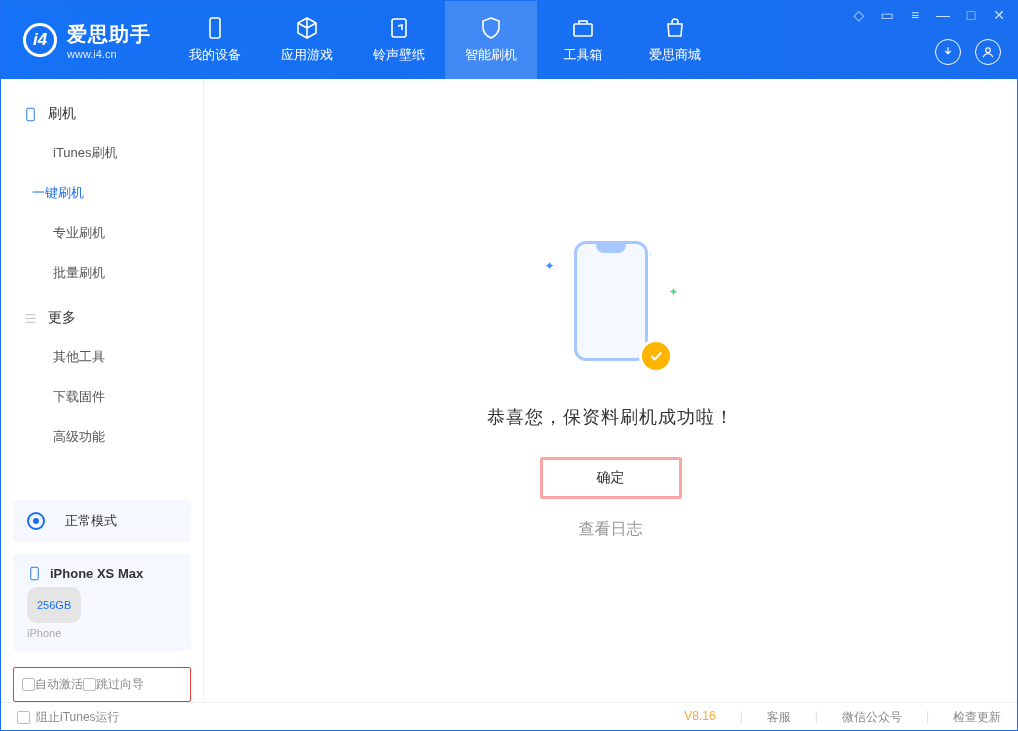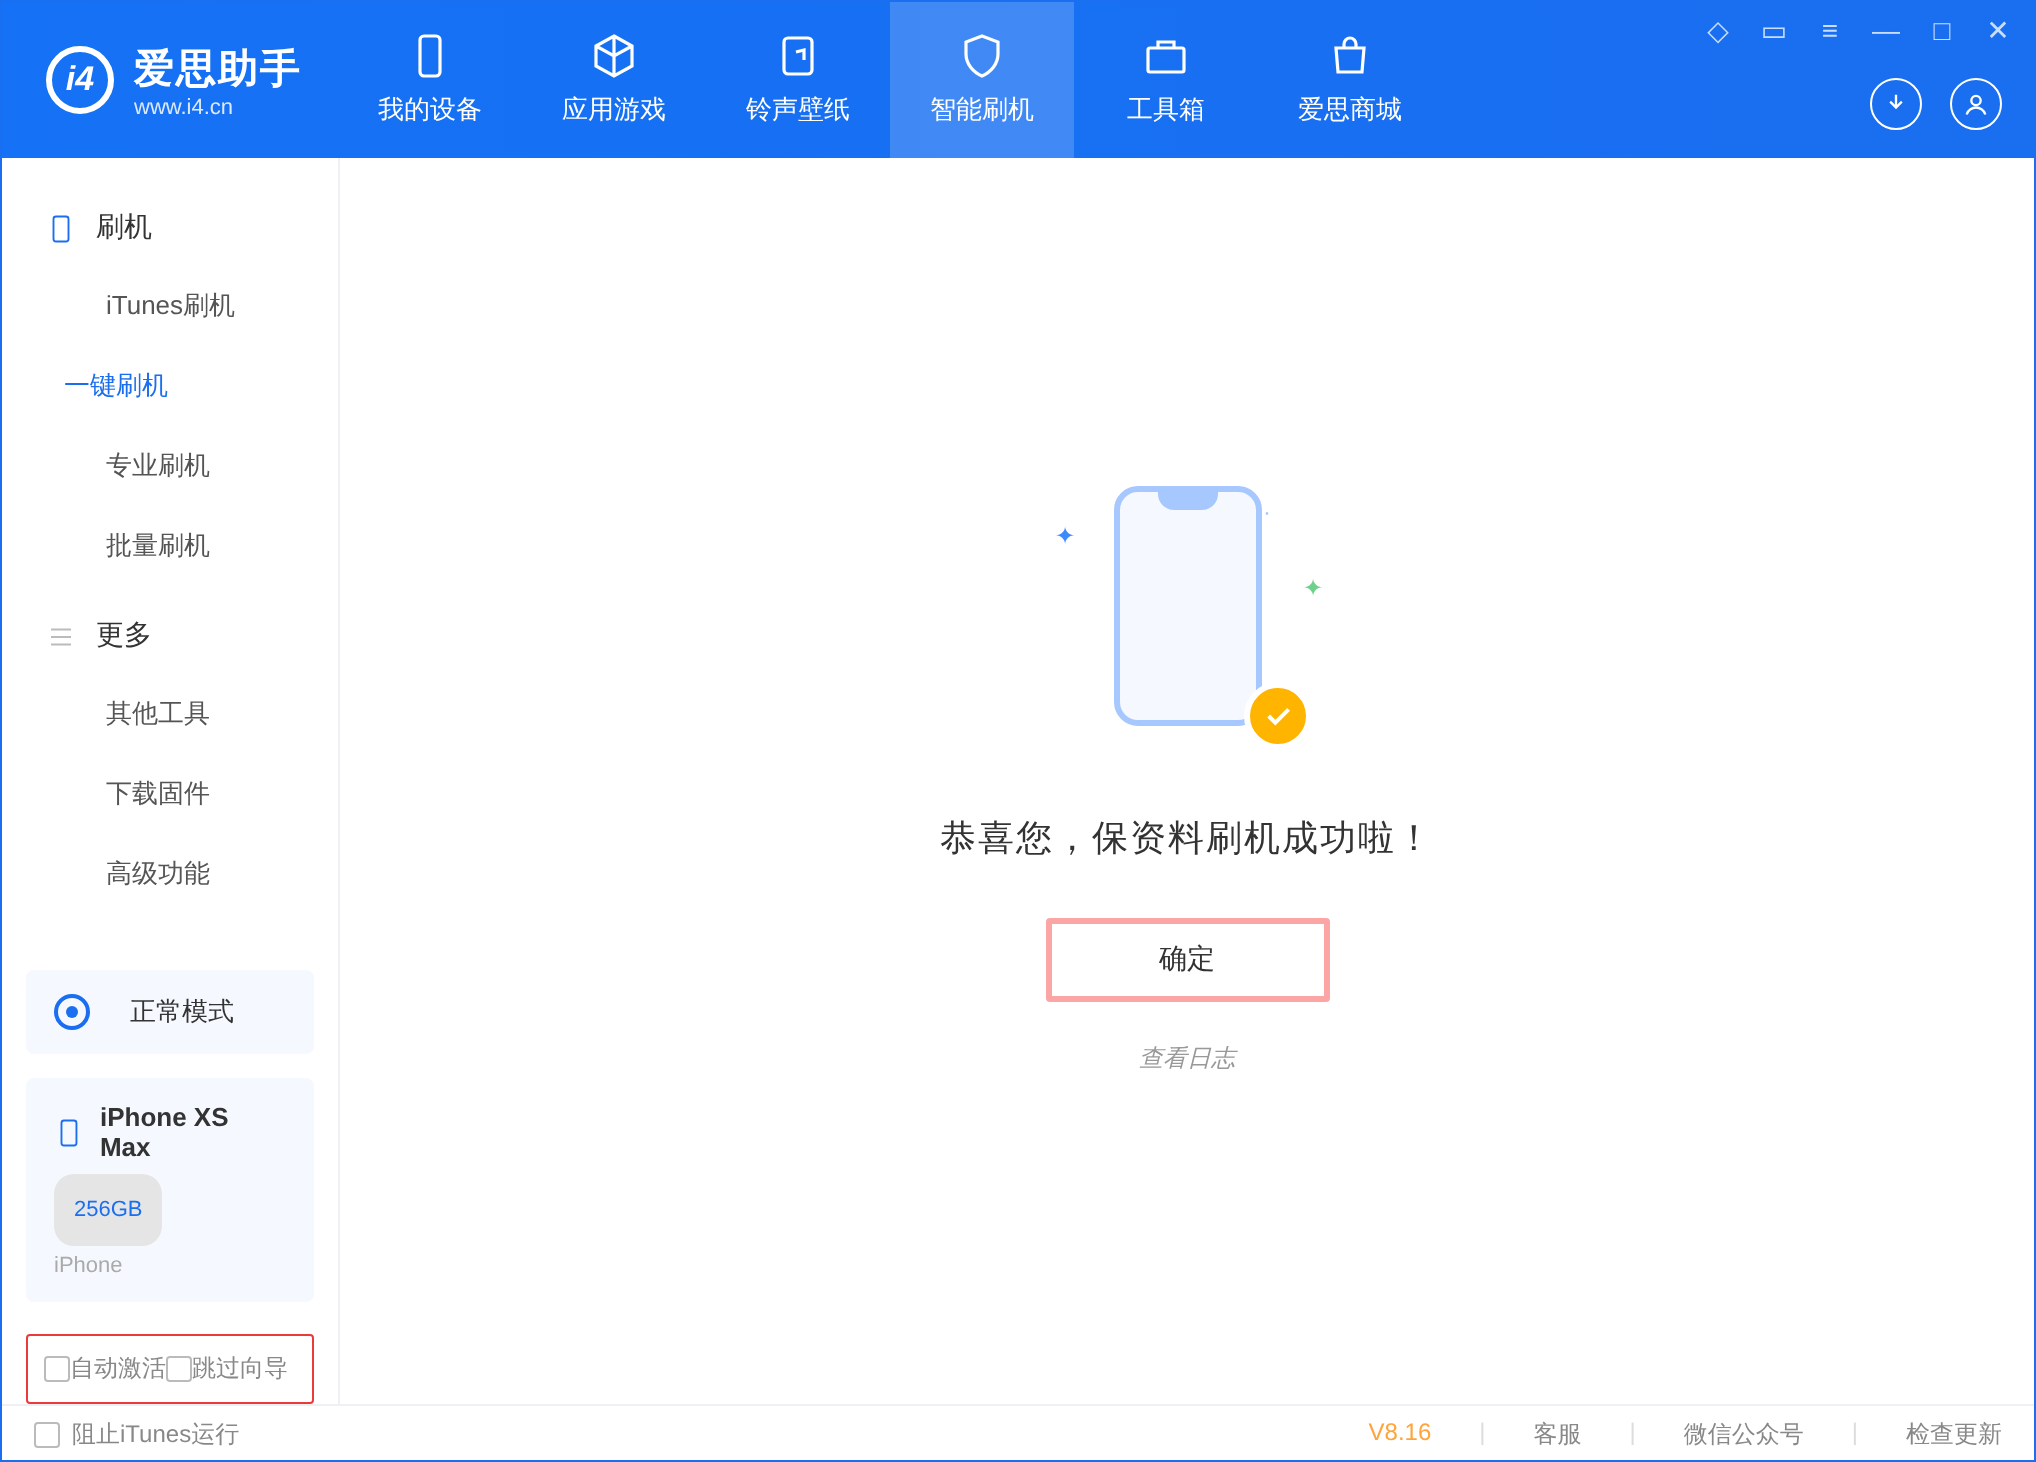--- a/index.html
+++ b/index.html
@@ -18,21 +18,21 @@
 .nav-icon { width: 24px; height: 24px; margin-bottom: 6px; display: flex; align-items: center; justify-content: center; }
 .nav-icon svg { width: 24px; height: 24px; fill: none; stroke: #fff; stroke-width: 1.6; }
 .window-ctrls { position: absolute; top: 6px; right: 10px; display: flex; gap: 12px; }
 .window-ctrls span { width: 16px; height: 16px; display: flex; align-items: center; justify-content: center; cursor: pointer; font-size: 14px; color: #c9ddff; }
 .header-right-icons { position: absolute; right: 16px; bottom: 14px; display: flex; gap: 14px; }
 .hr-icon { width: 26px; height: 26px; border: 1.5px solid #fff; border-radius: 50%; display: flex; align-items: center; justify-content: center; cursor: pointer; }
 .hr-icon svg { width: 14px; height: 14px; stroke: #fff; fill: none; stroke-width: 2; }
 
 
 .body { display: flex; height: calc(731px - 78px - 30px); }
-.sidebar { width: 169px; background: #fff; border-right: 1px solid #eef0f3; padding-top: 18px; display: flex; flex-direction: column; }
+.sidebar { width: 203px; background: #fff; border-right: 1px solid #eef0f3; padding-top: 18px; display: flex; flex-direction: column; }
 .side-section { padding-bottom: 8px; }
 .side-head { display: flex; align-items: center; gap: 10px; padding: 8px 22px 10px; font-size: 14px; color: #333; font-weight: 500; }
 .side-head svg { width: 15px; height: 15px; }
 .side-item { padding: 11px 22px 11px 52px; font-size: 13px; color: #555; cursor: pointer; }
 .side-item.active { color: #1a6ef0; padding-left: 31px; }
 .side-spacer { flex: 1; }
 .mode-card, .device-card { margin: 6px 12px; background: #f5f8fe; border-radius: 4px; padding: 12px 14px; font-size: 13px; }
 .mode-card { display: flex; align-items: flex-end; gap: 20px; color: #333; }
 .mode-card .dot { width: 18px; height: 18px; border: 2px solid #1a6ef0; border-radius: 50%; position: relative; }
 .mode-card .dot::after { content: ""; position: absolute; width: 6px; height: 6px; background: #1a6ef0; border-radius: 50%; top: 4px; left: 4px; }
@@ -50,21 +50,21 @@
 .phone { width: 74px; height: 120px; border: 3px solid #a7c8ff; border-radius: 12px; margin: 0 auto; background: #f5f8fe; position: relative; }
 .phone::before { content:""; position:absolute; top:-3px; left:50%; transform:translateX(-50%); width:30px; height:12px; background:#a7c8ff; border-radius:0 0 8px 8px; }
 .check-badge { position: absolute; right: 8px; bottom: 8px; width: 34px; height: 34px; background: #ffb400; border-radius: 50%; border: 3px solid #fff; display: flex; align-items: center; justify-content: center; }
 .check-badge svg { width: 16px; height: 16px; stroke: #fff; stroke-width: 3; fill: none; }
 .sparkle { position: absolute; font-size: 12px; }
 .s1 { top: 18px; left: 4px; color: #3b8bff; }
 .s2 { top: 44px; right: 2px; color: #6dd18b; }
 .s3 { top: 6px; right: 28px; color: #a7c8ff; }
 .success-text { font-size: 18px; color: #333; margin-bottom: 28px; letter-spacing: 1px; }
 .ok-btn { padding: 9px 54px; border: 3px solid #fca5a5; background: #fff; font-size: 14px; color: #333; cursor: pointer; border-radius: 2px; margin-bottom: 20px; }
-.log-link { font-size: 12px; color: #999; cursor: pointer; text-decoration: none; font-style: italic; }
+.log-link { font-size: 16px; color: #999; cursor: pointer; text-decoration: none; }
 
 
 .footer { height: 30px; border-top: 1px solid #eef0f3; display: flex; align-items: center; padding: 0 16px; font-size: 12px; color: #888; }
 .footer-left { display: flex; align-items: center; gap: 6px; }
 .footer-right { margin-left: auto; display: flex; align-items: flex-start; gap: 24px; }
 .footer-right .sep { color: #ddd; }
 .version { color: #ffa43a; }
 .footer-link { cursor: pointer; }
 </style>
 </head>

